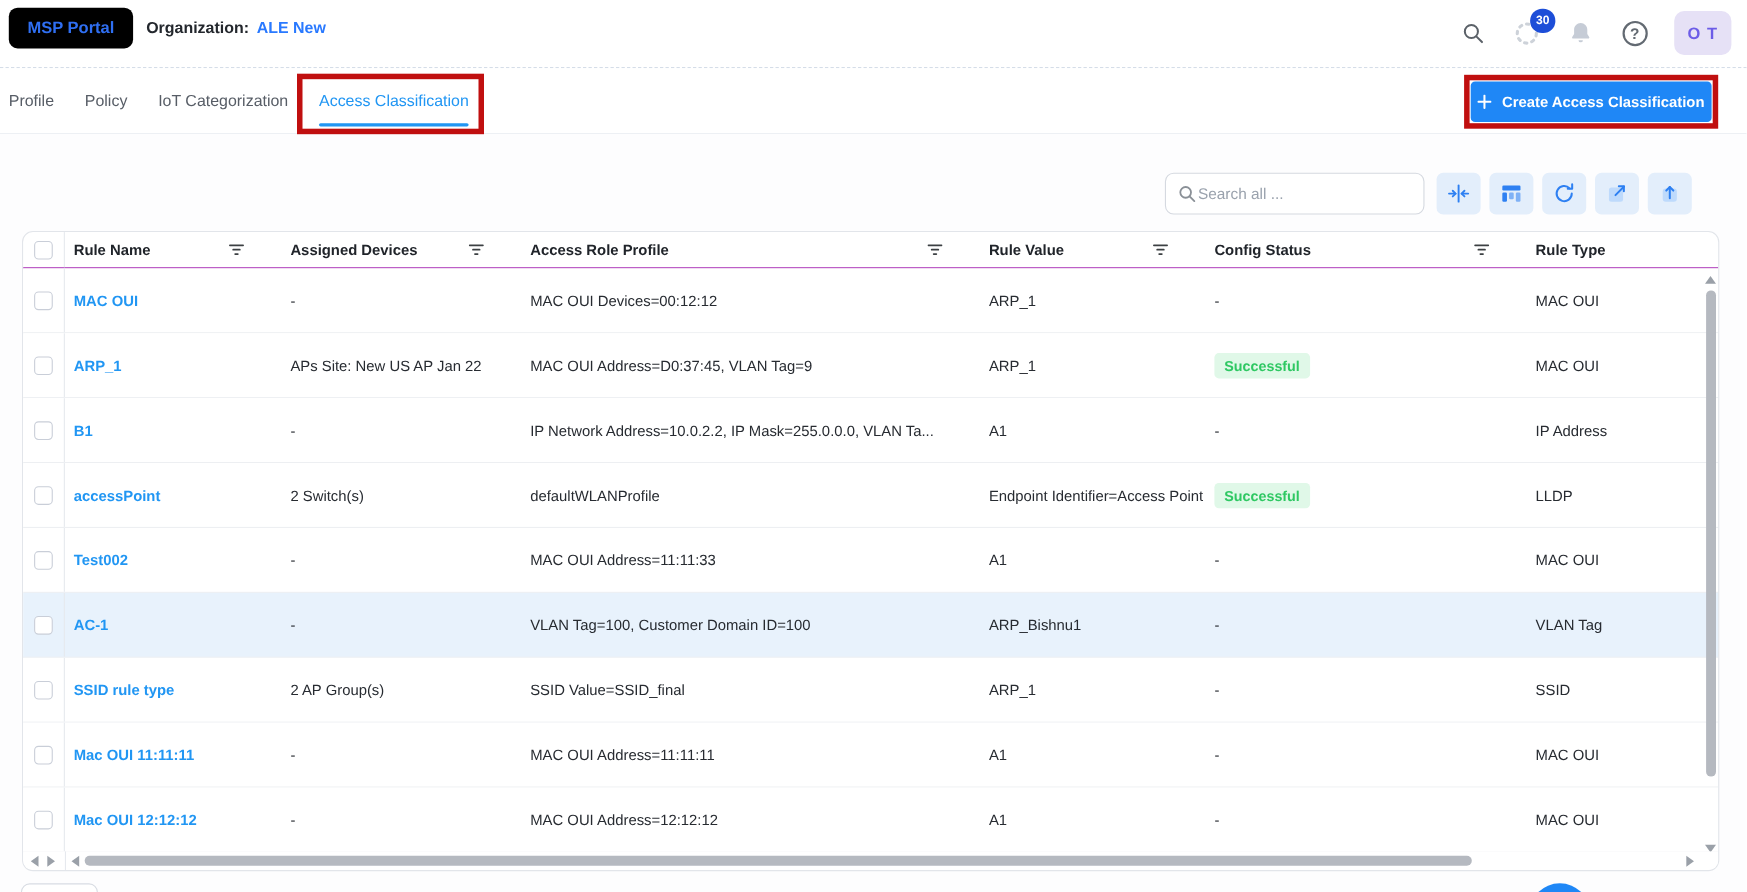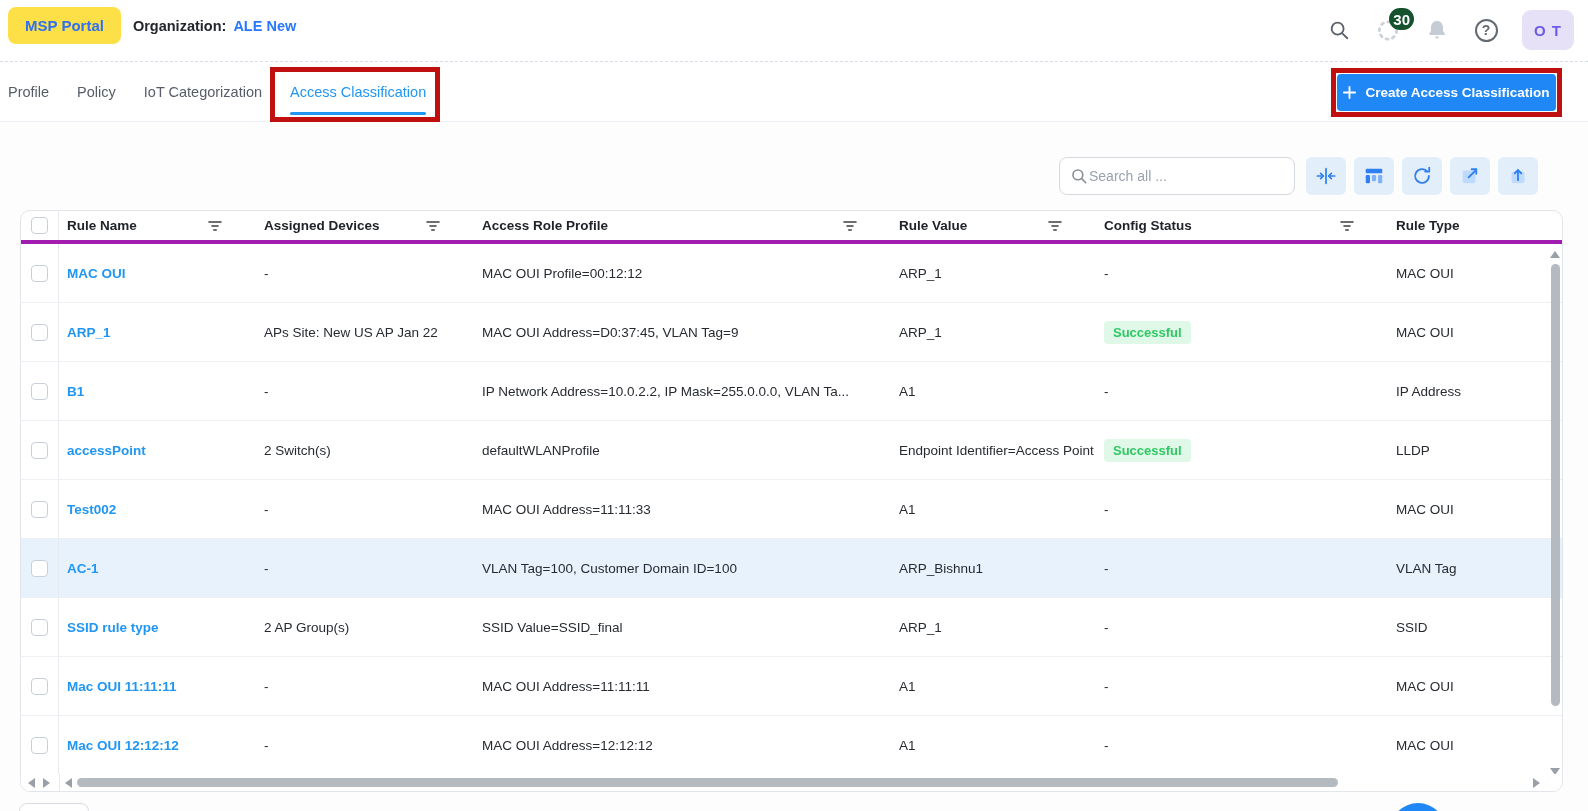--- a/index.html
+++ b/index.html
@@ -3,30 +3,30 @@
 <meta charset="utf-8">
 <style>
   * { margin:0; padding:0; box-sizing:border-box; }
   html,body { width:1588px; height:811px; overflow:hidden; background:#fff;
     font-family:"Liberation Sans", sans-serif; }
   .screen { position:relative; width:1588px; height:811px; background:#fff; overflow:hidden; }
 
   
   .topbar { position:absolute; left:0; top:0; width:100%; height:62px;
     border-bottom:1px dashed #d5dde8; display:flex; align-items:center; padding:0 10px 10px 8px; }
-  .chip { height:37px; padding:0 17px; background:#fde047; border:none; border-radius:8px;
+  .chip { height:37px; padding:0 17px; background:#000000; border:none; border-radius:8px;
     color:#2f6ff2; font-weight:700; font-size:15px; font-family:inherit; cursor:pointer; }
   .org { margin-left:12px; font-size:14.5px; display:flex; align-items:center; gap:7px; }
   .org-label { color:#23272d; font-weight:700; }
   .org-value { color:#2979ff; font-weight:700; text-decoration:none; cursor:pointer; }
   .top-actions { position:absolute; right:14px; top:4px; height:52px; display:flex; align-items:center; gap:23px; }
   .ticon { display:inline-flex; align-items:center; justify-content:center; width:26px; height:26px;
     cursor:pointer; position:relative; }
   .count-badge { position:absolute; top:-9px; right:-13px; min-width:23px; height:22px; padding:0 4px;
-    background:#14532d; border-radius:11px; color:#fff; font-size:15px; font-weight:700;
+    background:#1d4ed8; border-radius:11px; color:#fff; font-size:11px; font-weight:700;
     display:flex; align-items:center; justify-content:center; }
   .help-circle { width:23px; height:23px; border:2px solid #636a72; border-radius:50%;
     color:#636a72; font-size:14px; font-weight:700; display:flex; align-items:center; justify-content:center; }
   .avatar { width:52px; height:40px; border-radius:9px; background:#e6e1f6; color:#6c5ce7;
     font-size:15px; font-weight:700; letter-spacing:1px; display:flex; align-items:center;
     justify-content:center; cursor:pointer; }
 
   
   .tabbar { position:absolute; left:0; top:62px; width:100%; height:60px;
     border-bottom:1px solid #eceff3; display:flex; align-items:stretch; gap:28px; padding-left:8px; background:#fff; }
@@ -50,21 +50,21 @@
     background:transparent; min-width:0; }
   .searchbox input::placeholder { color:#9aa2ad; }
   .tool-btn { position:absolute; top:35px; width:40px; height:38px; border:none; border-radius:6px;
     background:#e3eefb; display:flex; align-items:center; justify-content:center; cursor:pointer; }
   .tb1{left:1306px}.tb2{left:1354px}.tb3{left:1402px}.tb4{left:1450px}.tb5{left:1498px}
 
   
   .tablebox { position:absolute; left:20px; top:88px; width:1543px; height:582px; background:#fff;
     border:1px solid #e2e5ea; border-radius:10px; overflow:hidden; }
   .thead, .trow { display:grid; grid-template-columns:38px 197px 218px 417px 205px 292px 176px; }
-  .thead { height:33px; border-bottom:4px solid #a21caf; }
+  .thead { height:33px; border-bottom:1px solid #a21caf; }
   .trow { height:59px; border-bottom:1px solid #edeff2; background:#fff; }
   .trow.hl { background:#e8f2fc; }
   .cell { display:flex; align-items:center; padding-left:8px; font-size:13.5px; color:#272b31;
     overflow:hidden; white-space:nowrap; }
   .c-check { justify-content:center; padding-left:0; border-right:1px solid #e6e9ee; }
   .th { font-weight:700; color:#20242a; justify-content:space-between; padding-right:34px; }
   .checkbox { width:17px; height:17px; border:1.5px solid #c9ced8; border-radius:4px; background:#fff; cursor:pointer; }
   a.rule-link { color:#2196f3; font-weight:600; text-decoration:none; cursor:pointer; }
   .badge-success { background:#e0f8e8; color:#2fc863; font-size:13px; font-weight:600;
     padding:4px 9px; border-radius:4px; }
@@ -229,21 +229,21 @@
       </div>
 
       <div class="trow">
         <div class="cell c-check">
             <span class="checkbox"></span>
           </div>
         <div class="cell">
             <a class="rule-link">MAC OUI</a>
           </div>
         <div class="cell">-</div>
-        <div class="cell">MAC OUI Profile=00:12:12</div>
+        <div class="cell">MAC OUI Devices=00:12:12</div>
         <div class="cell">ARP_1</div>
         <div class="cell">-</div>
         <div class="cell">MAC OUI</div>
       </div>
 
       <div class="trow">
         <div class="cell c-check">
             <span class="checkbox"></span>
           </div>
         <div class="cell">

